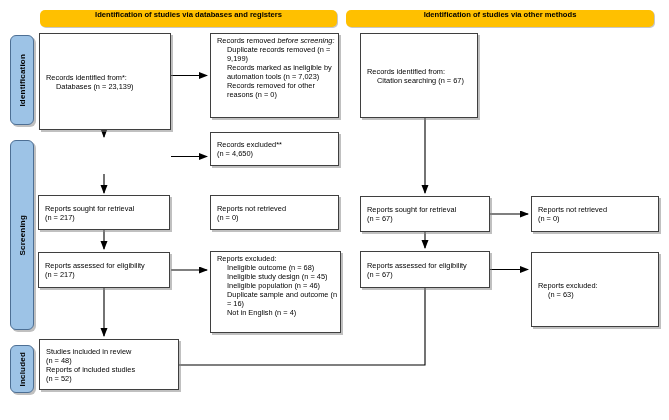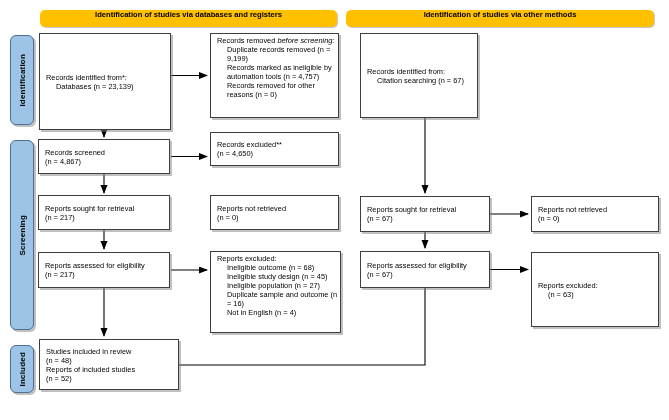--- a/index.html
+++ b/index.html
@@ -77,26 +77,22 @@
     <span>Included</span>
   </div>
 
   <div class="fbox" style="left:39px;top:33px;width:132px;height:97px">
       <div class="ln"><span>Records identified from*:</span></div>
       <div class="ln ind"><span>Databases (n = 23,139)</span></div>
     </div>
   <div class="fbox top" style="left:210px;top:33px;width:129px;height:85px">
       <div class="ln"><span>Records removed </span><span class="it">before screening:</span></div>
       <div class="ln ind"><span>Duplicate records removed (n = 9,199)</span></div>
-      <div class="ln ind"><span>Records marked as ineligible by automation tools (n = 4,757)</span></div>
+      <div class="ln ind"><span>Records marked as ineligible by automation tools (n = 7,023)</span></div>
       <div class="ln ind"><span>Records removed for other reasons (n = 0)</span></div>
-    </div>
-  <div class="fbox" style="left:38px;top:139px;width:132px;height:35px">
-      <div class="ln"><span>Records screened</span></div>
-      <div class="ln"><span>(n = 4,867)</span></div>
     </div>
   <div class="fbox" style="left:210px;top:132px;width:129px;height:34px">
       <div class="ln"><span>Records excluded**</span></div>
       <div class="ln"><span>(n = 4,650)</span></div>
     </div>
   <div class="fbox" style="left:38px;top:195px;width:132px;height:35px">
       <div class="ln"><span>Reports sought for retrieval</span></div>
       <div class="ln"><span>(n = 217)</span></div>
     </div>
   <div class="fbox" style="left:210px;top:195px;width:129px;height:35px">
@@ -104,21 +100,21 @@
       <div class="ln"><span>(n = 0)</span></div>
     </div>
   <div class="fbox" style="left:38px;top:252px;width:132px;height:36px">
       <div class="ln"><span>Reports assessed for eligibility</span></div>
       <div class="ln"><span>(n = 217)</span></div>
     </div>
   <div class="fbox top" style="left:210px;top:251px;width:131px;height:82px">
       <div class="ln"><span>Reports excluded:</span></div>
       <div class="ln ind"><span>Ineligible outcome (n = 68)</span></div>
       <div class="ln ind"><span>Ineligible study design (n = 45)</span></div>
-      <div class="ln ind"><span>Ineligible population (n = 27)</span></div>
+      <div class="ln ind"><span>Ineligible population (n = 46)</span></div>
       <div class="ln ind"><span>Duplicate sample and outcome (n = 16)</span></div>
       <div class="ln ind"><span>Not in English (n = 4)</span></div>
     </div>
   <div class="fbox" style="left:39px;top:339px;width:140px;height:51px">
       <div class="ln"><span>Studies included in review</span></div>
       <div class="ln"><span>(n = 48)</span></div>
       <div class="ln"><span>Reports of included studies</span></div>
       <div class="ln"><span>(n = 52)</span></div>
     </div>
 

